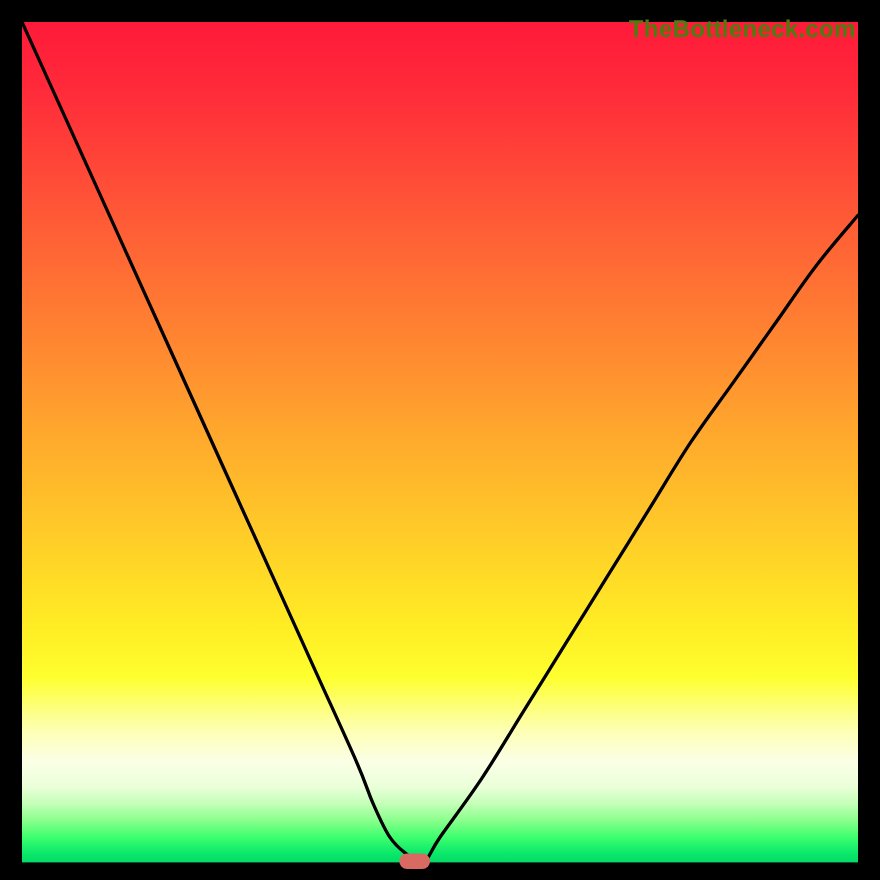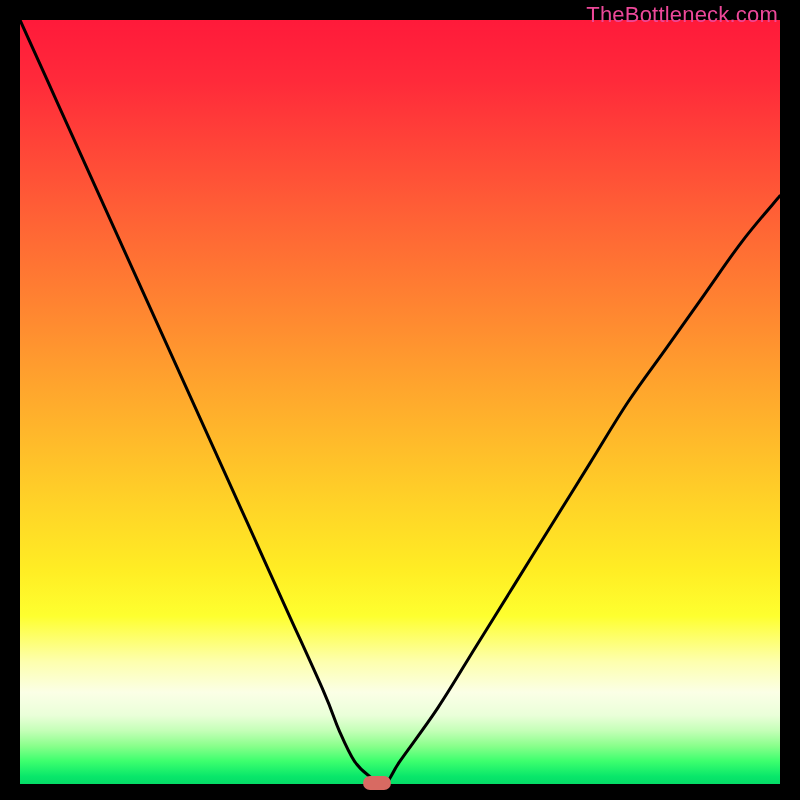--- a/index.html
+++ b/index.html
@@ -40,25 +40,25 @@
       #eaffd9 91%,
       #c5ffb8 93%,
       #8aff8c 95%,
       #3dff6e 97%,
       #09e76a 99%,
       #05db67 100%
     );
   }
   .watermark {
     position: absolute;
-    top: 2px;
+    top: 14px;
     right: 22px;
-    color: #ec4899;
+    color: #4d7c0f;
     font-size: 22px;
-    font-weight: 400;
+    font-weight: 700;
     z-index: 3;
     letter-spacing: 0.2px;
   }
   svg.curve {
     position: absolute;
     left: 0;
     top: 0;
     width: 760px;
     height: 764px;
     z-index: 2;

